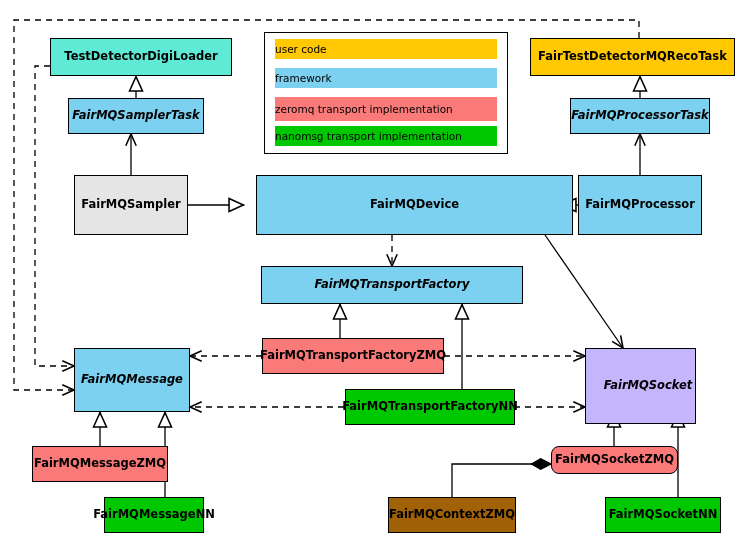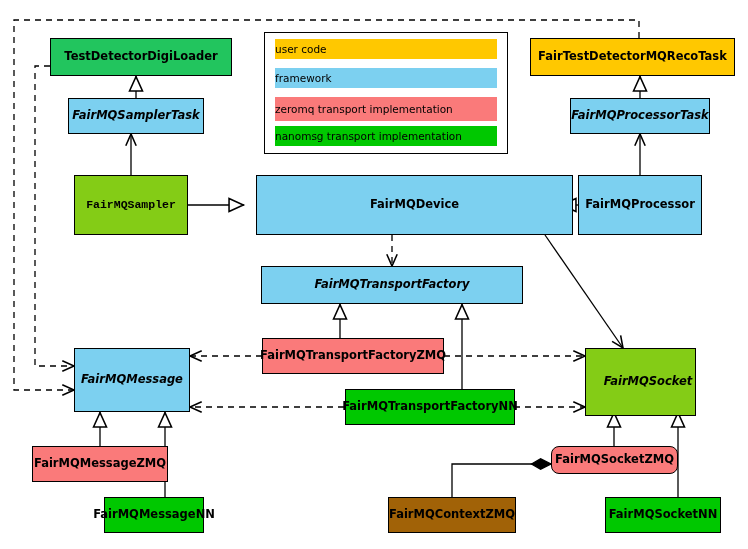--- a/index.html
+++ b/index.html
@@ -86,29 +86,29 @@
       <span>framework</span>
     </div>
     <div class="legend-row" style="left:10px;top:64px;width:222px;height:24px;background:#FA7A7A;">
       <span>zeromq transport implementation</span>
     </div>
     <div class="legend-row" style="left:10px;top:93px;width:222px;height:20px;background:#00C800;">
       <span>nanomsg transport implementation</span>
     </div>
   </div>
 
-  <div class="node" style="left:50px;top:38px;width:182px;height:38px;background:#22c55e;">
+  <div class="node" style="left:50px;top:38px;width:182px;height:38px;background:#5eead4;">
     <span>TestDetectorDigiLoader</span>
   </div>
 
   <div class="node abstract" style="left:68px;top:98px;width:136px;height:36px;background:#7CD0F0;">
     <span>FairMQSamplerTask</span>
   </div>
 
-  <div class="node" style="left:74px;top:175px;width:114px;height:60px;background:#84cc16;font-family:Liberation Mono, monospace;">
+  <div class="node" style="left:74px;top:175px;width:114px;height:60px;background:#e5e5e5;">
     <span>FairMQSampler</span>
   </div>
 
   <div class="node" style="left:244px;top:175px;width:317px;height:60px;background:#7CD0F0;margin-left:12px;">
     <span>FairMQDevice</span>
   </div>
 
   <div class="node" style="left:578px;top:175px;width:124px;height:60px;background:#7CD0F0;">
     <span>FairMQProcessor</span>
   </div>
@@ -130,21 +130,21 @@
   </div>
 
   <div class="node" style="left:345px;top:389px;width:170px;height:36px;background:#00C800;">
     <span>FairMQTransportFactoryNN</span>
   </div>
 
   <div class="node abstract" style="left:74px;top:348px;width:116px;height:64px;background:#7CD0F0;">
     <span>FairMQMessage</span>
   </div>
 
-  <div class="node abstract" style="left:585px;top:348px;width:111px;height:68px;background:#84cc16;padding-left:15px;">
+  <div class="node abstract" style="left:585px;top:348px;width:111px;height:76px;background:#c4b5fd;padding-left:15px;">
     <span>FairMQSocket</span>
   </div>
 
   <div class="node" style="left:32px;top:446px;width:136px;height:36px;background:#FA7A7A;">
     <span>FairMQMessageZMQ</span>
   </div>
 
   <div class="node" style="left:104px;top:497px;width:100px;height:36px;background:#00C800;">
     <span>FairMQMessageNN</span>
   </div>

